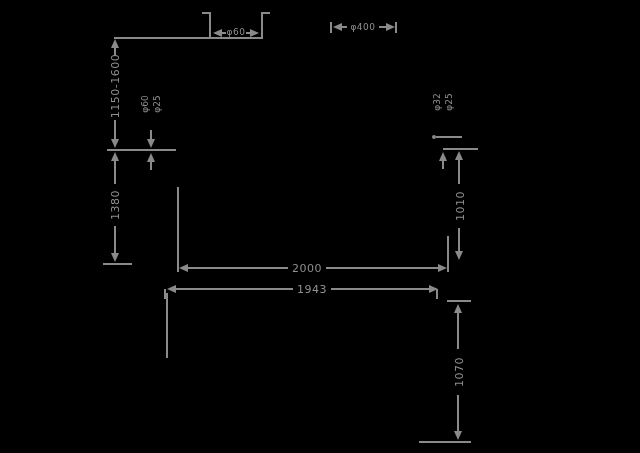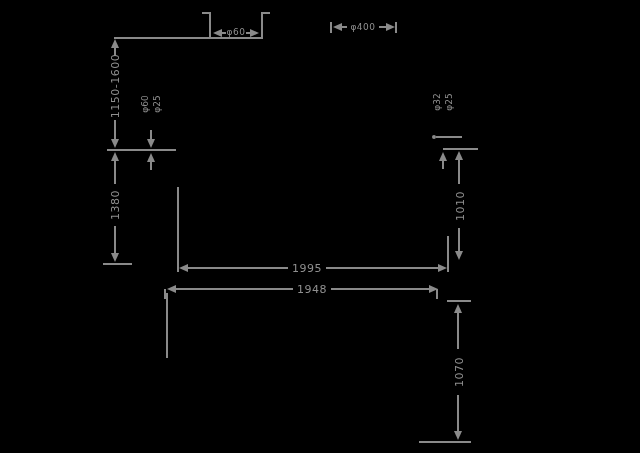--- a/index.html
+++ b/index.html
@@ -86,28 +86,28 @@
   <div class="ln" style="left:458px;top:160px;width:2px;height:24px"></div>
   <div class="vlbl" style="left:460px;top:206px">1010</div>
   <div class="ln" style="left:458px;top:228px;width:2px;height:24px"></div>
   <div class="ar ar-down" style="left:455px;top:251px"></div>
 
   <div class="ln" style="left:177px;top:187px;width:2px;height:85px"></div>
   <div class="ln" style="left:447px;top:236px;width:2px;height:36px"></div>
 
   <div class="ar ar-left" style="left:179px;top:264px"></div>
   <div class="ln" style="left:188px;top:267px;width:100px;height:2px"></div>
-  <div class="hlbl" style="left:307px;top:268px">1995</div>
+  <div class="hlbl" style="left:307px;top:268px">2000</div>
   <div class="ln" style="left:326px;top:267px;width:113px;height:2px"></div>
   <div class="ar ar-right" style="left:438px;top:264px"></div>
 
   <div class="ln" style="left:164px;top:289px;width:2px;height:10px"></div>
   <div class="ar ar-left" style="left:167px;top:285px"></div>
   <div class="ln" style="left:176px;top:288px;width:117px;height:2px"></div>
-  <div class="hlbl" style="left:312px;top:289px">1948</div>
+  <div class="hlbl" style="left:312px;top:289px">1943</div>
   <div class="ln" style="left:331px;top:288px;width:98px;height:2px"></div>
   <div class="ar ar-right" style="left:429px;top:285px"></div>
   <div class="ln" style="left:436px;top:289px;width:2px;height:10px"></div>
 
   <div class="ln" style="left:166px;top:293px;width:2px;height:65px"></div>
 
   <div class="ln" style="left:447px;top:300px;width:24px;height:2px"></div>
   <div class="ar ar-up" style="left:454px;top:304px"></div>
   <div class="ln" style="left:457px;top:313px;width:2px;height:36px"></div>
   <div class="vlbl" style="left:459px;top:372px">1070</div>

